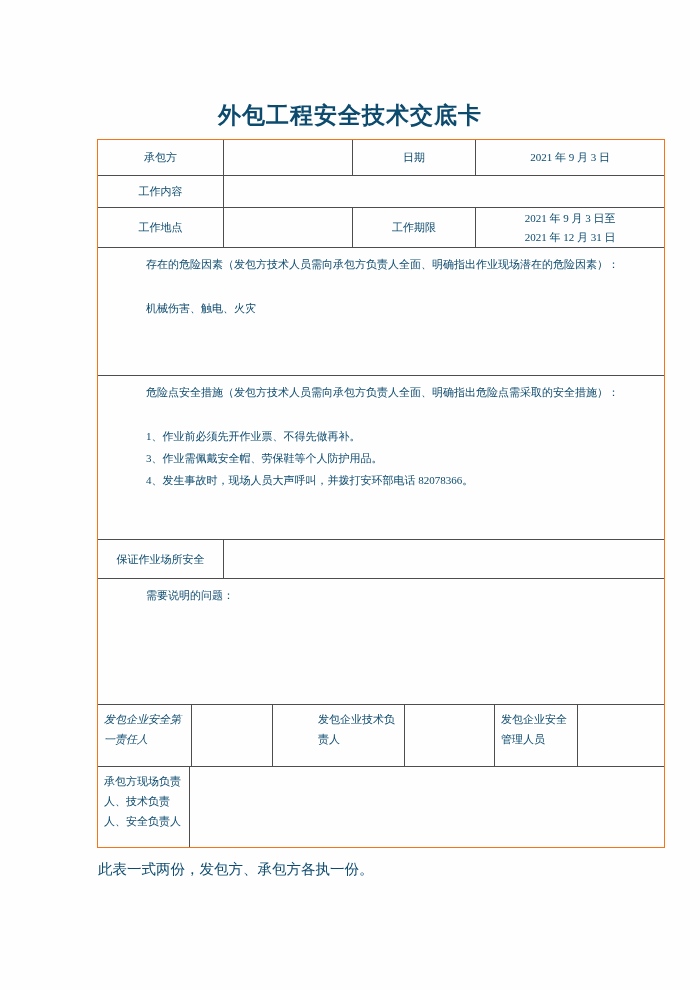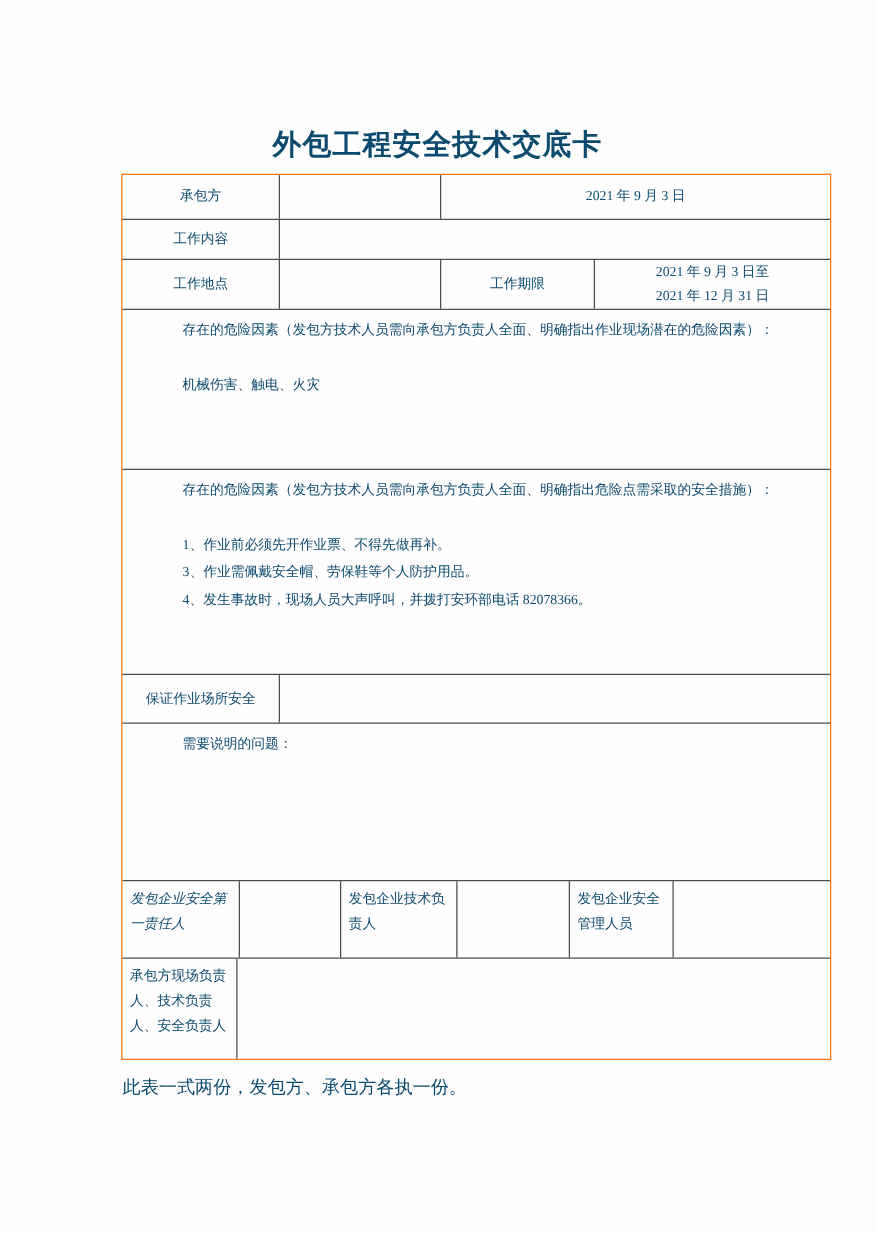--- a/index.html
+++ b/index.html
@@ -40,21 +40,21 @@
   .tl{padding:4px 6px;line-height:20px;text-align:left;}
   .section{padding:5px 8px;line-height:22px;margin-left:40px;}
   .h36{height:36px;} .h32{height:32px;} .h40{height:40px;}
   .h128{height:128px;} .h164{height:164px;} .h39{height:39px;}
   .h126{height:126px;} .h62{height:62px;} .h80{height:80px;}
   .w126{width:126px;flex:0 0 126px;}
   .w129{width:129px;flex:0 0 129px;}
   .w123{width:123px;flex:0 0 123px;}
   .w94{width:94px;flex:0 0 94px;font-style:italic;}
   .w81{width:81px;flex:0 0 81px;}
-  .w93{width:93px;flex:0 0 93px;}
+  .w93{width:93px;flex:0 0 93px;margin-left:39px;}
   .w90{width:90px;flex:0 0 90px;}
   .w83{width:83px;flex:0 0 83px;}
   .w92{width:92px;flex:0 0 92px;}
   .blank-gap{height:22px;}
   .list-line{line-height:22px;}
   .doc-footer{
     position:absolute;
     top:860px;left:98px;
     font-size:14.5px;
   }
@@ -64,20 +64,21 @@
 
 <div class="page">
 
   <div class="doc-title">外包工程安全技术交底卡</div>
 
   <div class="doc-table">
 
     <div class="row h36">
       <div class="cell w126 vc">承包方</div>
       <div class="cell w129 vc"></div>
+      <div class="cell w123 vc">日期</div>
       <div class="cell grow vc">2021 年 9 月 3 日</div>
     </div>
 
     <div class="row h32">
       <div class="cell w126 vc">工作内容</div>
       <div class="cell grow vc"></div>
     </div>
 
     <div class="row h40">
       <div class="cell w126 vc">工作地点</div>
@@ -94,21 +95,21 @@
     <div class="row h128">
       <div class="cell grow section">
         <div>存在的危险因素（发包方技术人员需向承包方负责人全面、明确指出作业现场潜在的危险因素）：</div>
         <div class="blank-gap"></div>
         <div>机械伤害、触电、火灾</div>
       </div>
     </div>
 
     <div class="row h164">
       <div class="cell grow section">
-        <div>存在的危险因素（发包方技术人员需向承包方负责人全面、明确指出危险点需采取的安全措施）：</div>
+        <div>危险点安全措施（发包方技术人员需向承包方负责人全面、明确指出危险点需采取的安全措施）：</div>
         <div class="blank-gap"></div>
         <div class="list-line">1、作业前必须先开作业票、不得先做再补。</div>
         <div class="list-line">3、作业需佩戴安全帽、劳保鞋等个人防护用品。</div>
         <div class="list-line">4、发生事故时，现场人员大声呼叫，并拨打安环部电话 82078366。</div>
       </div>
     </div>
 
     <div class="row h39">
       <div class="cell w126 vc">保证作业场所安全</div>
       <div class="cell grow vc"></div>

